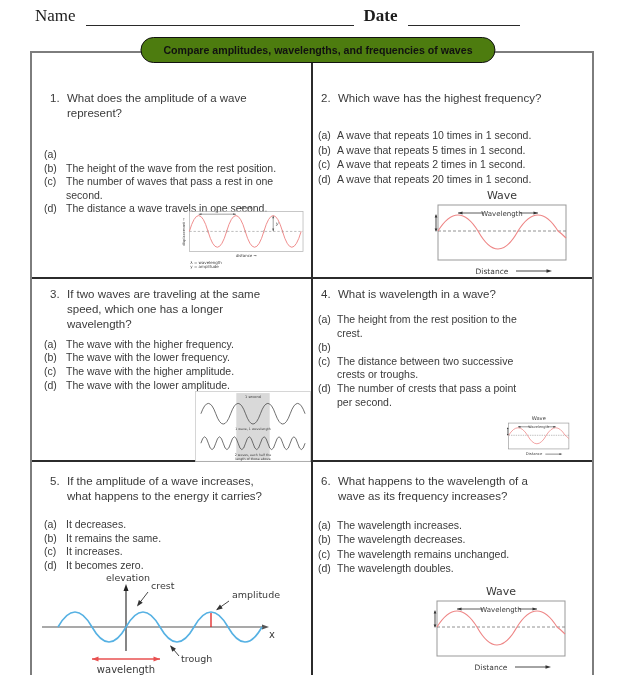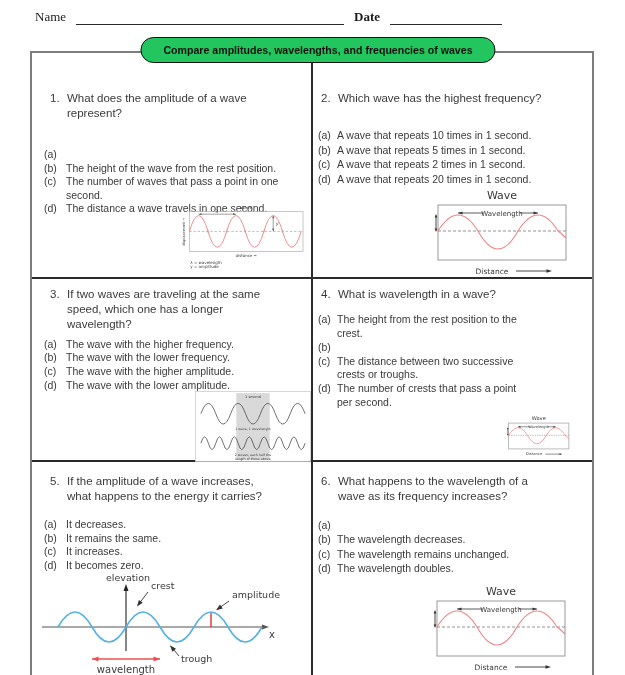--- a/index.html
+++ b/index.html
@@ -1,27 +1,27 @@
 <!DOCTYPE html>
 <html><head>
 <meta charset="utf-8">
 <style>
   html,body{margin:0;padding:0;background:#fff;}
   .page{position:relative;width:625px;height:675px;background:#fff;overflow:hidden;
         font-family:"Liberation Sans",sans-serif;color:#3a3a3a;}
   
   .topline{position:absolute;left:35px;top:6px;width:555px;display:flex;align-items:flex-end;
-           font-family:"Liberation Serif",serif;font-size:13px;color:#1c1c1c;}
+           font-family:"Liberation Serif",serif;font-size:17px;color:#1c1c1c;}
   .blank{display:inline-block;border-bottom:1.4px solid #2a2a2a;height:18px;}
   .blank.name{width:268px;margin-left:10px;}
   .blank.date{width:112px;margin-left:10px;}
   .datelbl{margin-left:10px;font-weight:bold;}
   
   .pill{position:absolute;left:318px;top:37px;transform:translateX(-50%);
-        background:#22c55e;border:1.6px solid #111;border-radius:999px;
+        background:#4d7c0f;border:1.6px solid #111;border-radius:999px;
         padding:6px 22px;font-size:10.6px;font-weight:bold;color:#111;white-space:nowrap;z-index:5;}
   
   .sheet{position:absolute;left:30px;top:51px;width:560px;height:630px;border:2px solid #7d7d7d;}
   .vline{position:absolute;left:279px;top:0;width:2px;height:100%;background:#2b2b2b;}
   .hline{position:absolute;left:0;width:100%;height:2px;background:#2b2b2b;}
   .hline.r1{top:224px;} .hline.r2{top:407px;}
   .cell{position:absolute;overflow:visible;}
   .c1{left:0;top:0;width:279px;height:224px;}
   .c2{left:281px;top:0;width:279px;height:224px;}
   .c3{left:0;top:226px;width:279px;height:181px;}
@@ -89,21 +89,21 @@
 
       <div class="opt">
           <span class="letter">(a)</span>
         </div>
           <div class="opt">
           <span class="letter">(b)</span>
           <span class="otext">The height of the wave from the rest position.</span>
         </div>
           <div class="opt">
           <span class="letter">(c)</span>
-          <span class="otext">The number of waves that pass a point in one
+          <span class="otext">The number of waves that pass a rest in one
 second.</span>
         </div>
           <div class="opt">
           <span class="letter">(d)</span>
           <span class="otext">The distance a wave travels in one second.</span>
         </div>
         </div>
 
       <svg class="dg dg1" width="136" height="68" viewBox="0 0 145 73">
         <text x="77" y="6.5" font-size="4.6" text-anchor="middle" fill="#555">Wave</text>
@@ -313,20 +313,21 @@
     <div class="cell c6">
       <div class="q">
         <span class="qnum">6.</span>
         <span class="qtext">What happens to the wavelength of a
 wave as its frequency increases?</span>
       </div>
       <div class="opts">
 
       <div class="opt">
           <span class="letter">(a)</span>
+          <span class="otext">The wavelength increases.</span>
         </div>
           <div class="opt">
           <span class="letter">(b)</span>
           <span class="otext">The wavelength decreases.</span>
         </div>
           <div class="opt">
           <span class="letter">(c)</span>
           <span class="otext">The wavelength remains unchanged.</span>
         </div>
           <div class="opt">

